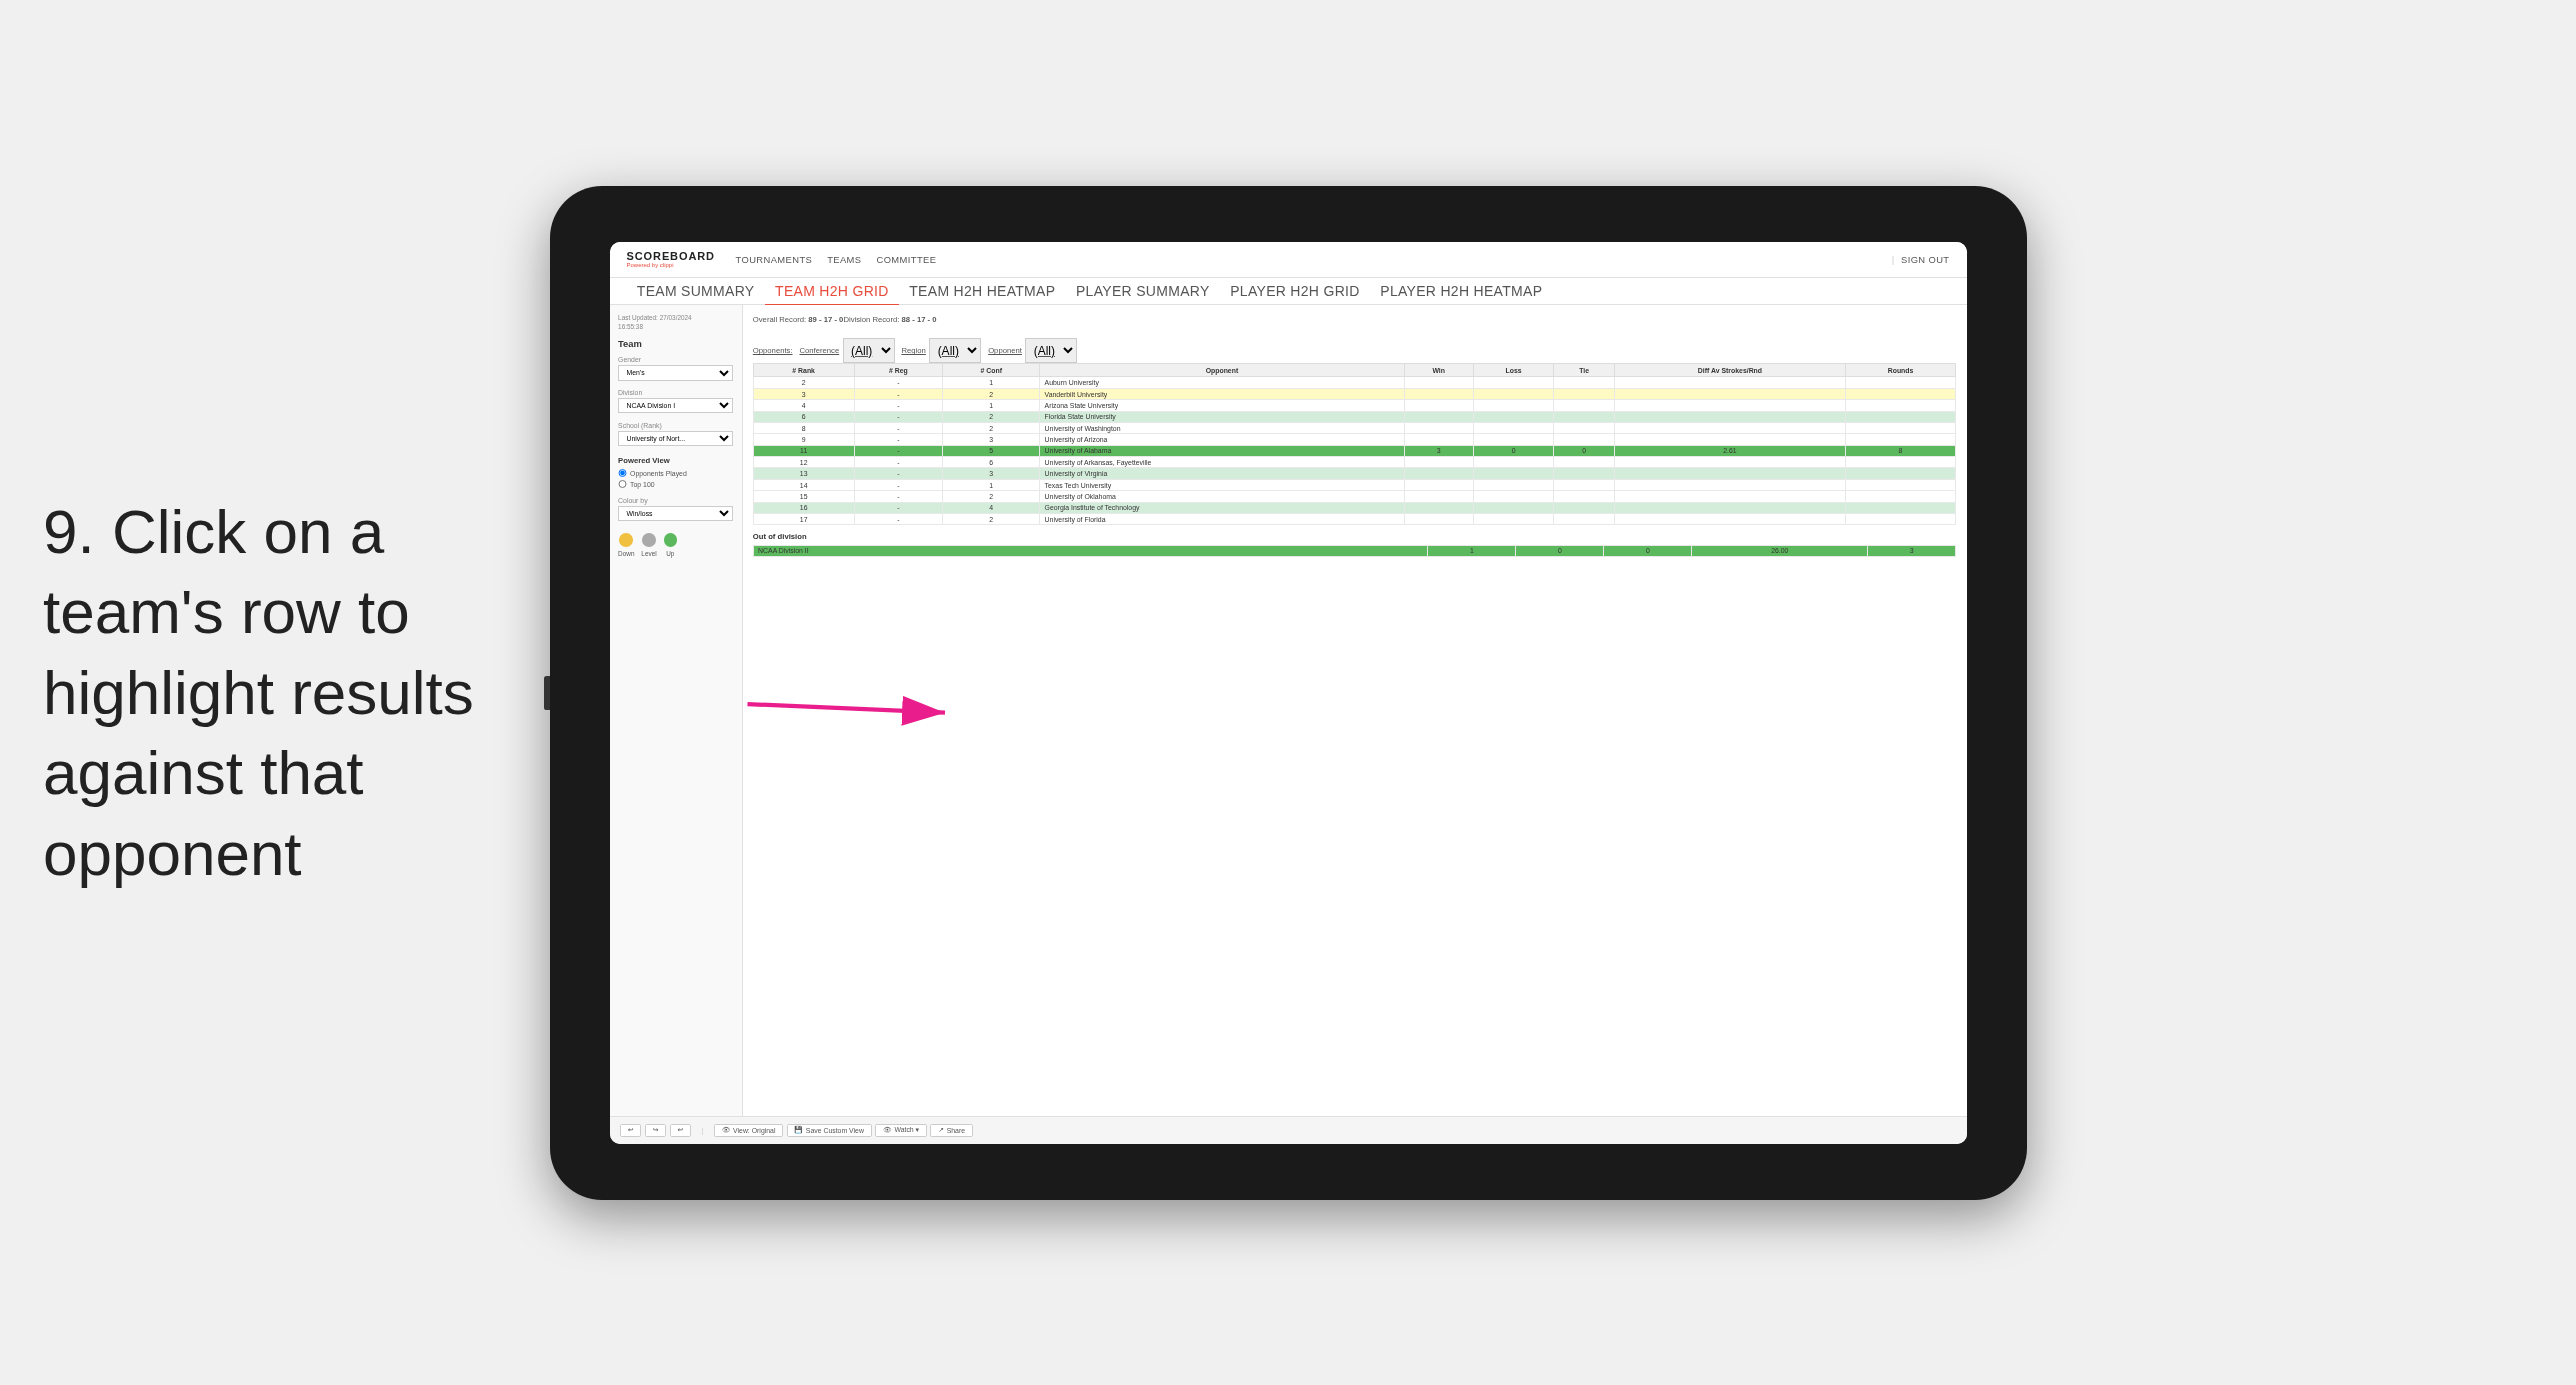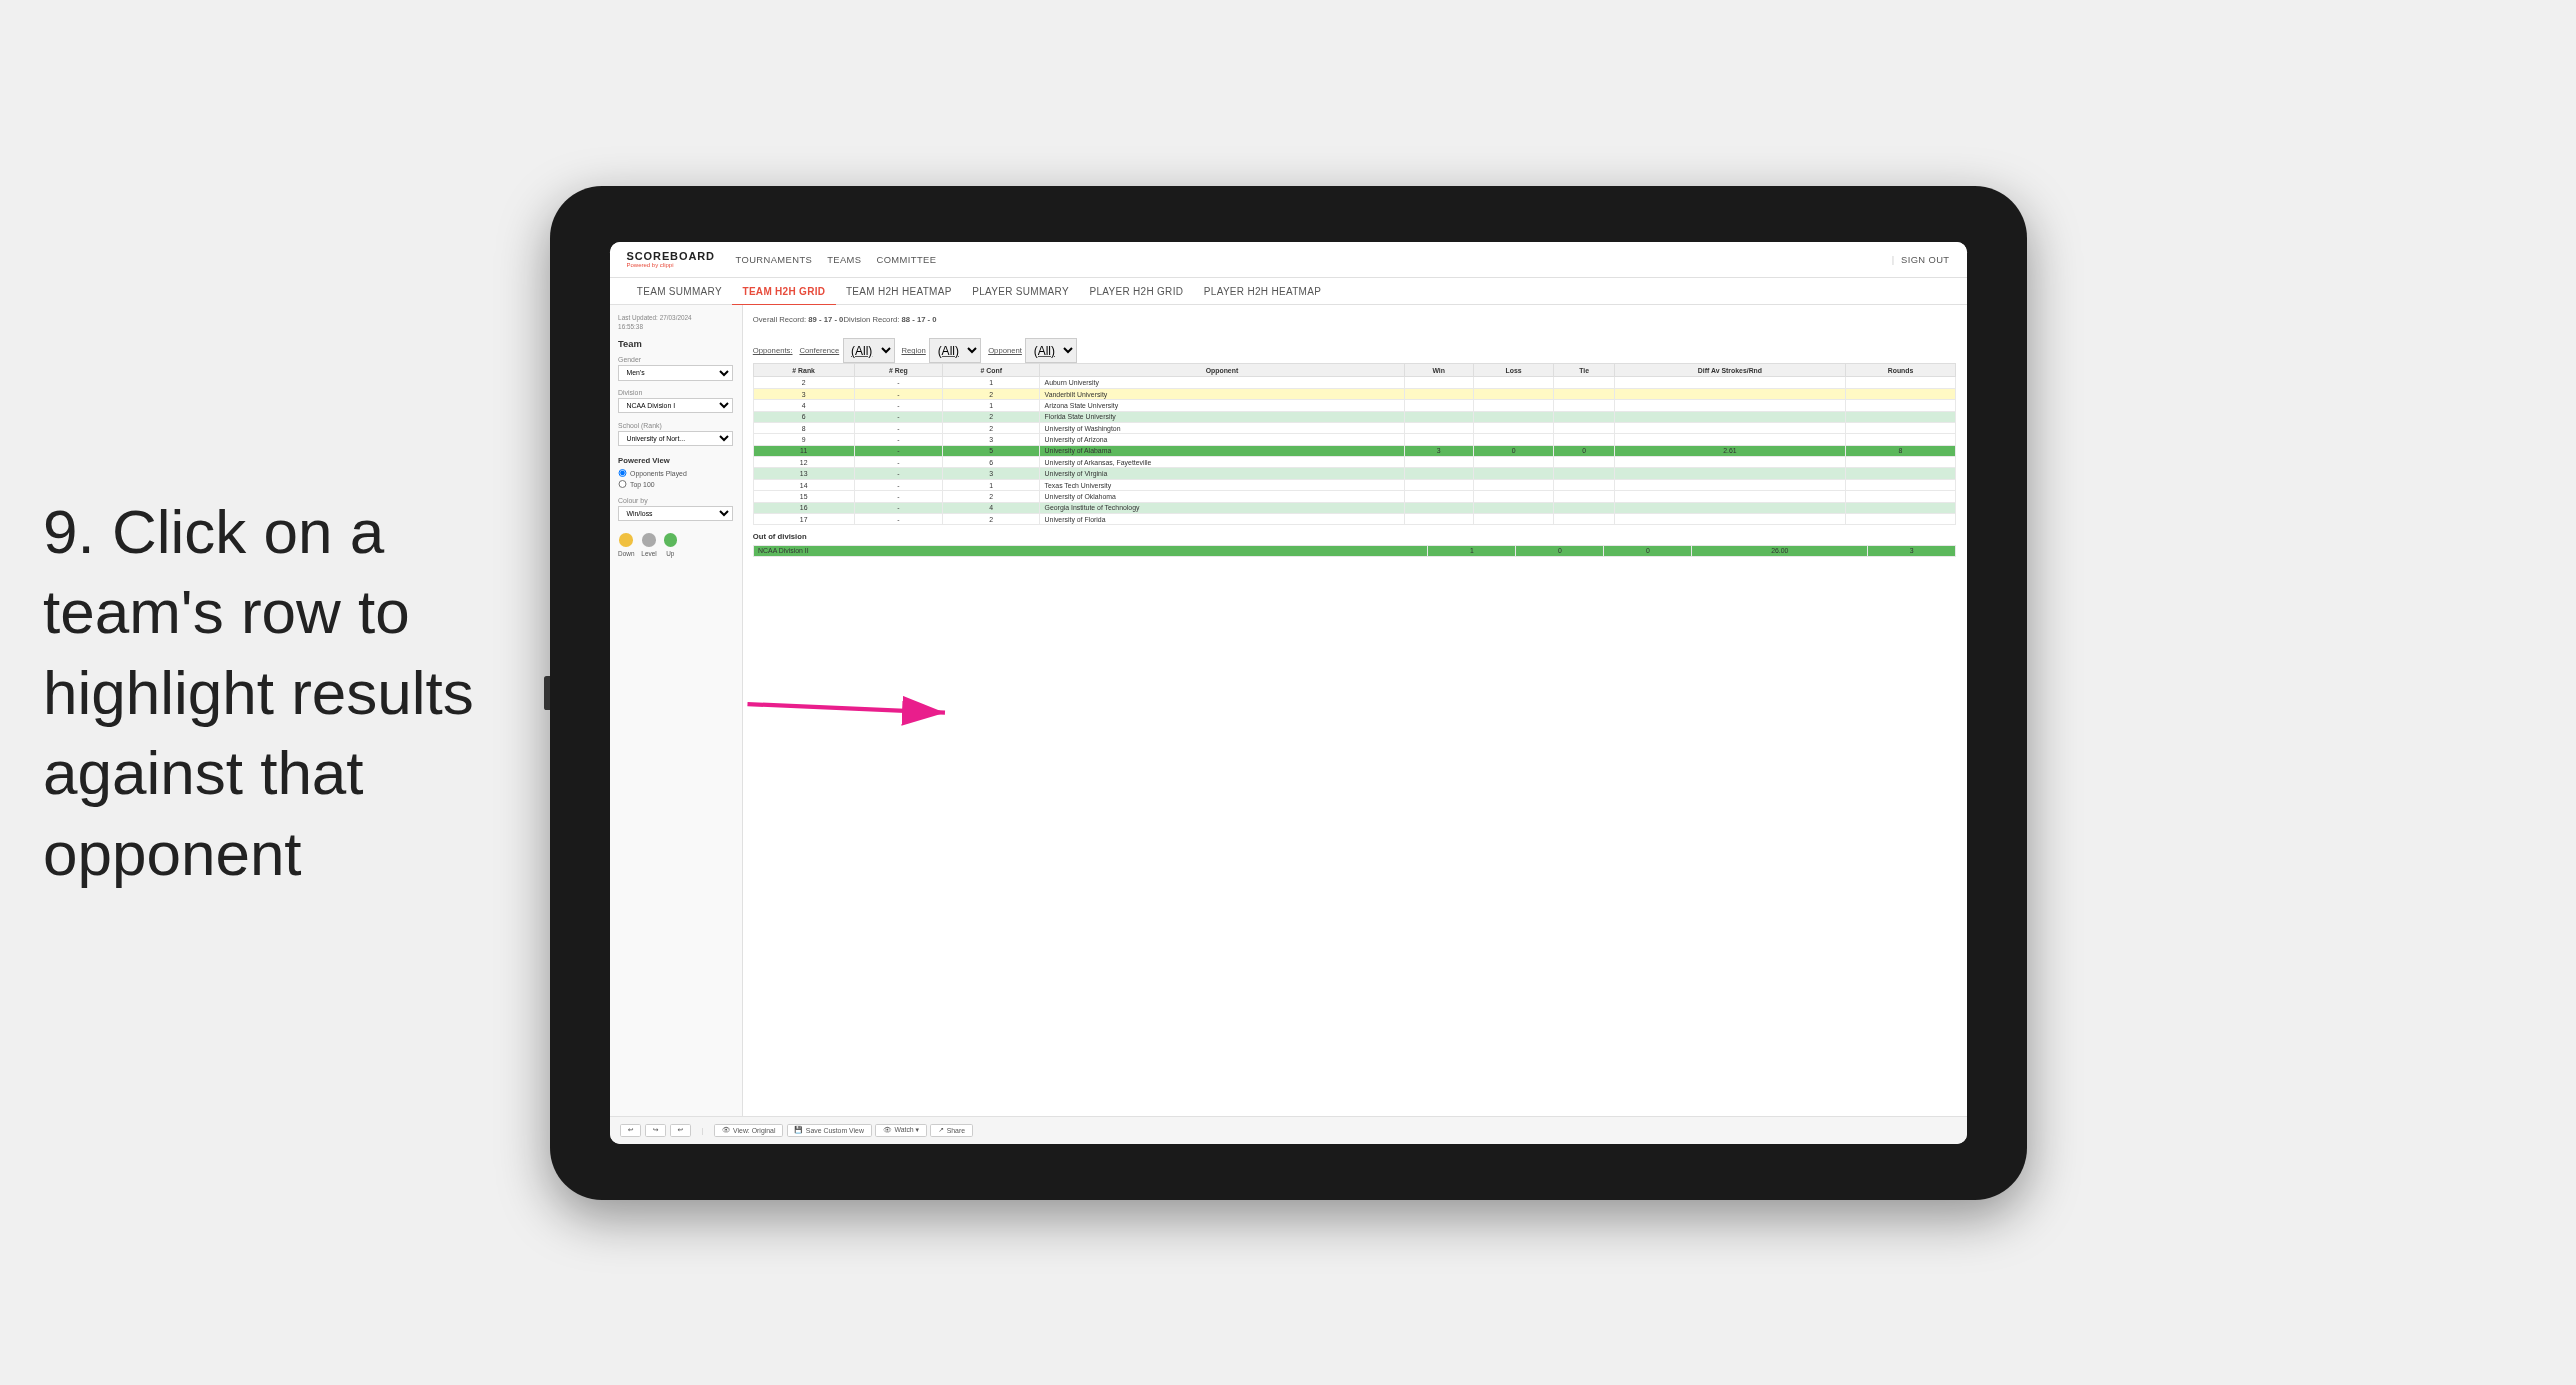--- a/index.html
+++ b/index.html
@@ -103,37 +103,37 @@
       border-bottom: 1.7px solid #e0e0e0;
       display: flex;
       align-items: center;
       padding: 0 17px;
       height: 27.5px;
       flex-shrink: 0;
       gap: 0;
     }
 
     .sub-nav-item {
-      font-size: 10px;
+      font-size: 14px;
       color: #555;
       cursor: pointer;
       padding: 0 10.3px;
       height: 100%;
       display: flex;
       align-items: center;
       text-transform: uppercase;
       letter-spacing: 0.3px;
       border-bottom: 1.7px solid transparent;
       margin-bottom: -1.7px;
     }
 
     .sub-nav-item.active {
       color: #e74c3c;
       border-bottom-color: #e74c3c;
-      font-weight: bold;
+      font-weight: normal;
     }
 
     
     .main-content {
       display: flex;
       flex: 1;
       overflow: hidden;
       background: #f5f5f5;
     }
 

